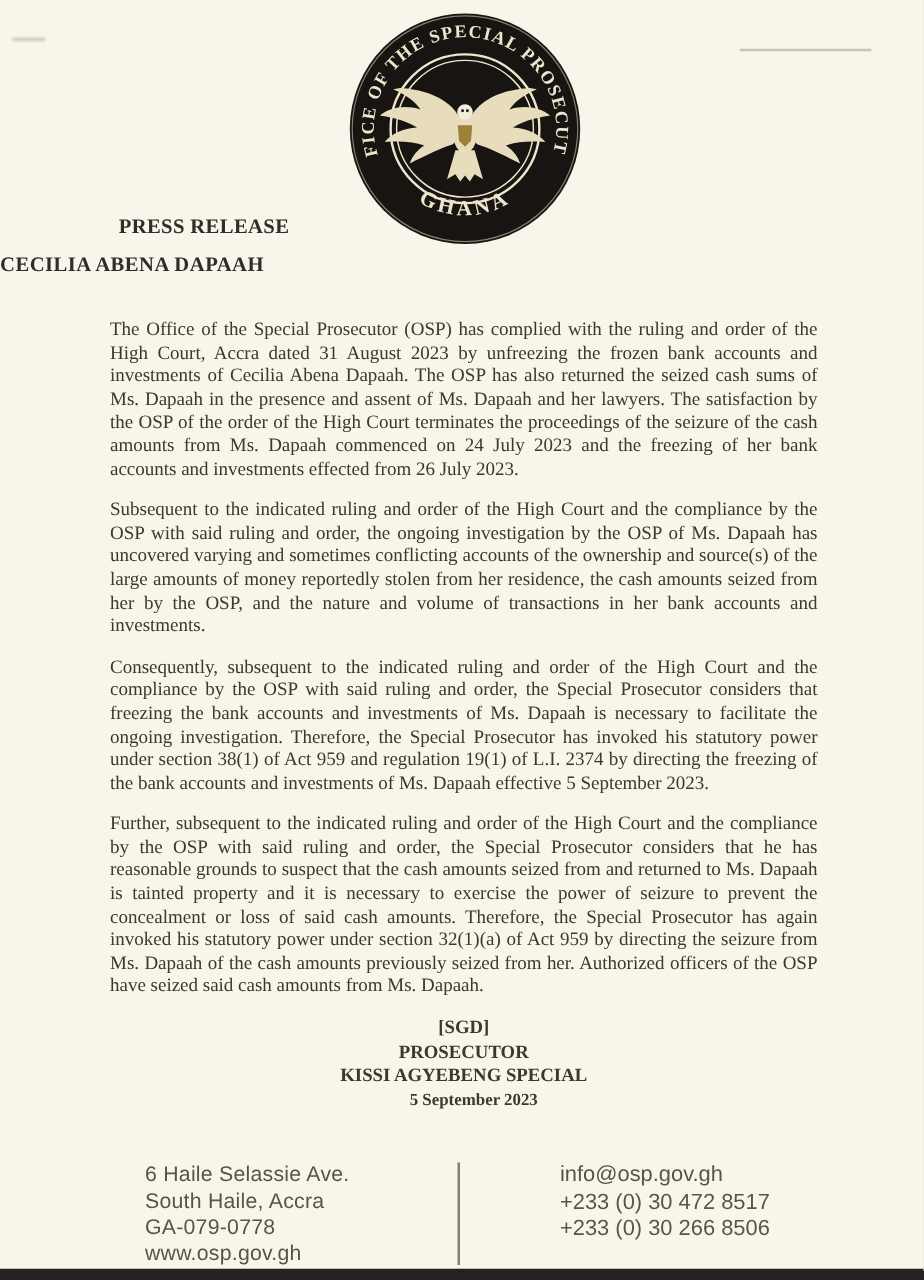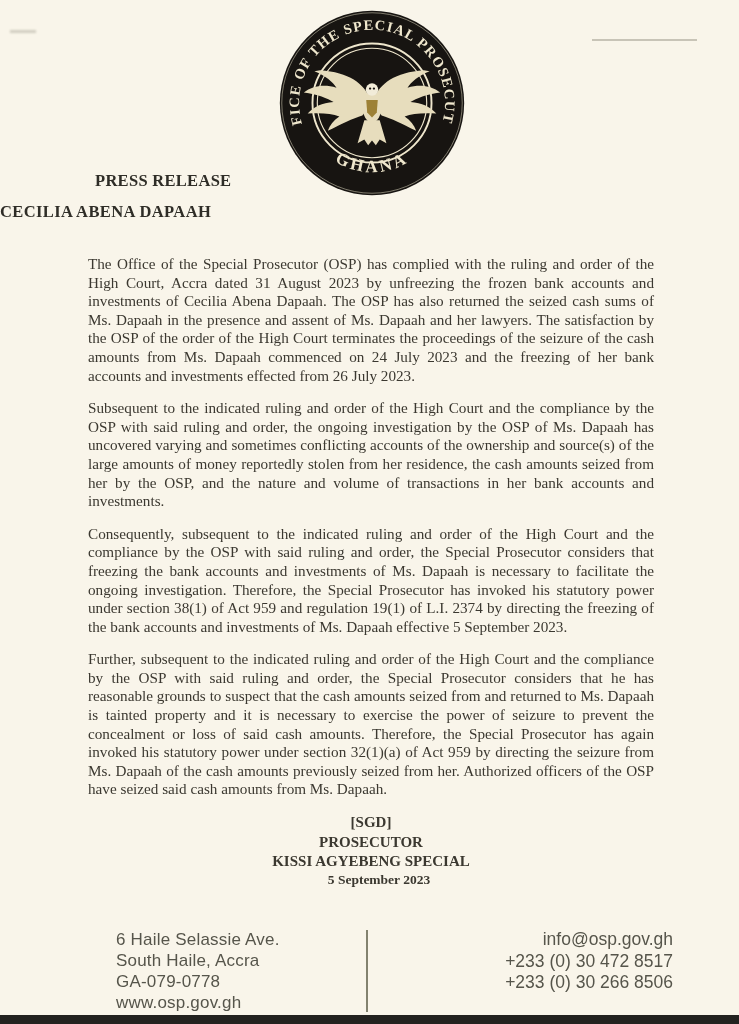--- a/index.html
+++ b/index.html
@@ -49,21 +49,21 @@
 
   
   .footer-address {
     position: absolute; left: 100px; top: 929px;
     font-family: Liberation Sans, sans-serif;
     font-size: 17px; line-height: 21px; color: var(--footer-text, #56554b);
     letter-spacing: 0.2px;
     margin-left: 16px;
   }
   .footer-contacts {
-    position: absolute; left: 448px; top: 929px; width: 225px; text-align: right;
+    position: absolute; left: 448px; top: 929px; width: 225px; text-align: left;
     font-family: "Liberation Sans", sans-serif;
     font-size: 17.5px; line-height: 21.5px; color: var(--footer-text, #56554b);
   }
   .footer-divider {
     position: absolute; left: 366px; top: 930px; width: 2px; height: 82px;
     background: #83826f;
   }
   .bottom-bar {
     position: absolute; left: 0; bottom: 0; width: 100%; height: 9px;
     background: var(--bottom-bar, #23221f);

